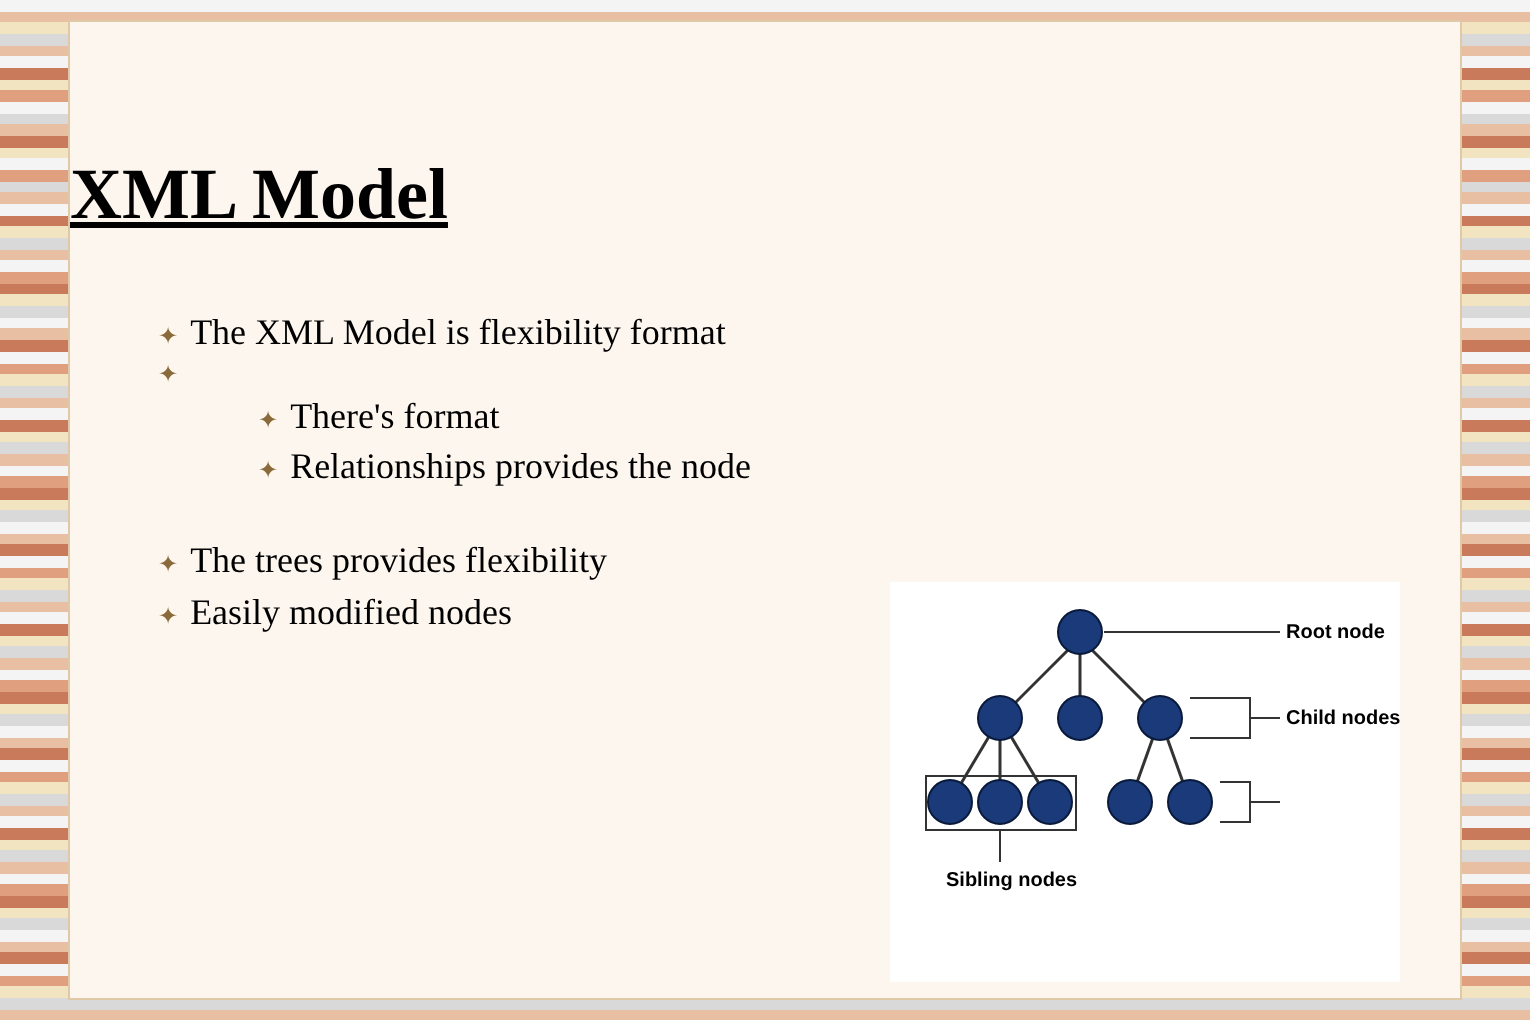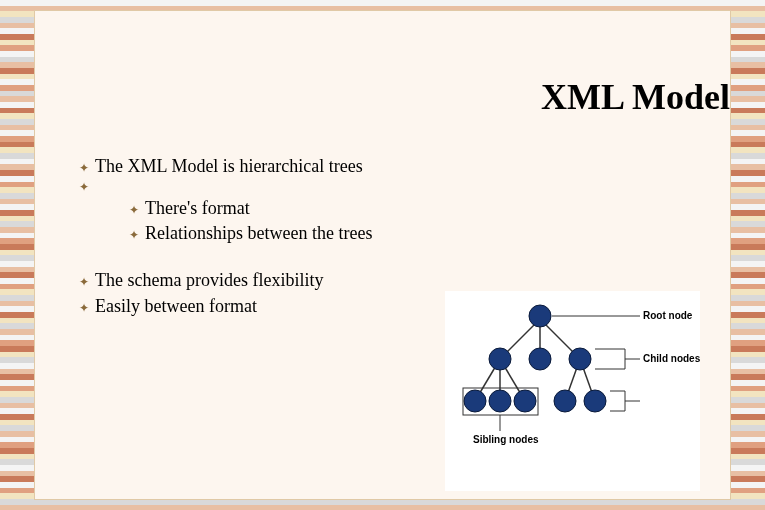--- a/index.html
+++ b/index.html
@@ -20,25 +20,26 @@
   .content-frame {
     position: absolute;
     left: 34px;
     top: 10px;
     right: 34px;
     bottom: 10px;
     background: #fdf6ef;
     border: 1px solid #e0c9a6;
   }
   .title {
-    text-align: right;
+    text-align: left;
     font-size: 36px;
     font-weight: bold;
     color: #000;
     margin-top: 65px;
+    text-decoration: underline;
     font-family: 'Comic Sans MS', Georgia, serif;
   }
   .bullets {
     margin-top: 36px;
     margin-left: 44px;
     font-size: 18px;
     color: #000;
     line-height: 1.4;
     font-family: 'Comic Sans MS', Georgia, serif;
   }
@@ -190,43 +191,43 @@
     <div class="stripe" style="background: rgb(217, 217, 217);"></div>
     <div class="stripe" style="background: rgb(232, 191, 163);"></div>
   </div>
 
 <div class="content-frame">
   <h1 class="title">XML Model</h1>
 
   <div class="bullets">
     <div class="bullet-row">
       <span class="star">✦</span>
-      <span>The XML Model is hierarchical trees</span>
+      <span>The XML Model is flexibility format</span>
     </div>
     <div class="bullet-row">
       <span class="star">✦</span>
     </div>
     <div class="bullet-row indent">
       <span class="star">✦</span>
       <span>There's format</span>
     </div>
     <div class="bullet-row indent">
       <span class="star">✦</span>
-      <span>Relationships between the trees</span>
+      <span>Relationships provides the node</span>
     </div>
   </div>
 
   <div class="bullets2">
     <div class="bullet-row">
       <span class="star">✦</span>
-      <span>The schema provides flexibility</span>
-    </div>
-    <div class="bullet-row">
-      <span class="star">✦</span>
-      <span>Easily between format</span>
+      <span>The trees provides flexibility</span>
+    </div>
+    <div class="bullet-row">
+      <span class="star">✦</span>
+      <span>Easily modified nodes</span>
     </div>
   </div>
 
   <div class="diagram">
     <svg width="255" height="170" viewBox="0 0 255 170">
 
       <line class="edge" x1="95" y1="28" x2="55" y2="68"></line>
       <line class="edge" x1="95" y1="28" x2="95" y2="68"></line>
       <line class="edge" x1="95" y1="28" x2="135" y2="68"></line>
 

